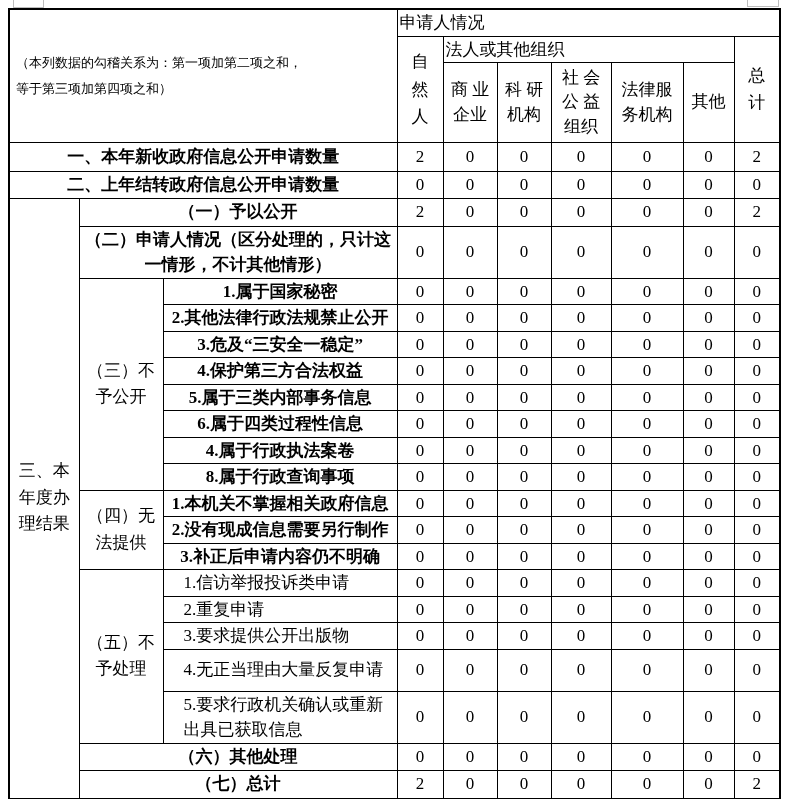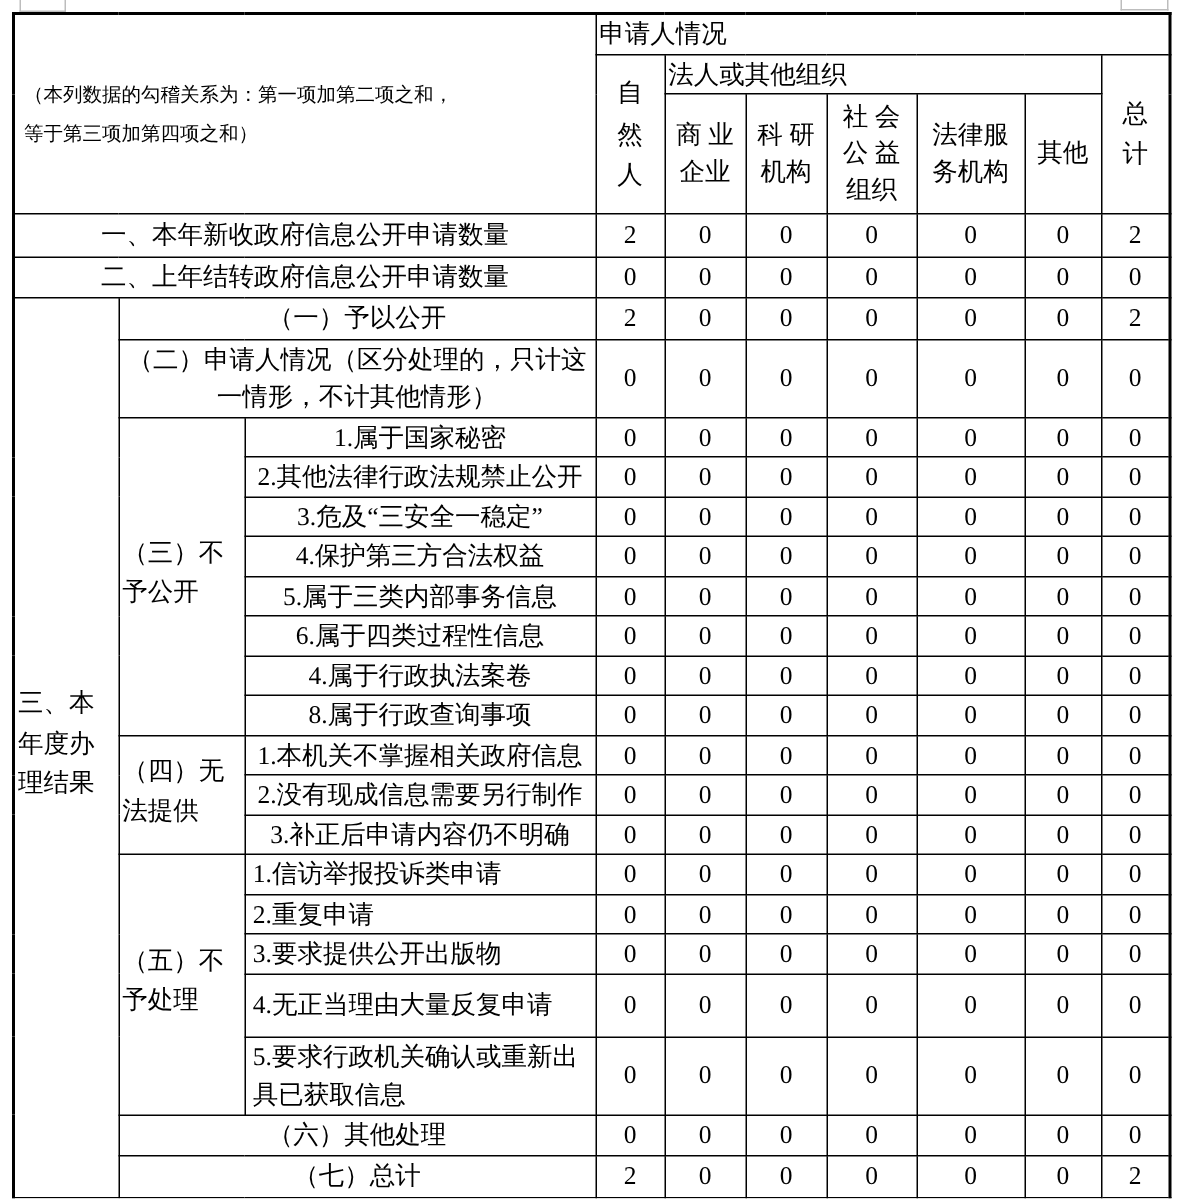--- a/index.html
+++ b/index.html
@@ -4,27 +4,27 @@
 <style>
   html,body{margin:0;padding:0;background:#fff;}
   .page{position:relative;width:788px;height:799px;background:#ffffff;overflow:hidden;
         font-family:"Liberation Serif","DejaVu Serif",serif;color:#000;}
   .artifact{position:absolute;top:0;border-left:1px solid #bdbdbd;border-right:1px solid #bdbdbd;
             border-bottom:1px solid #bdbdbd;}
   table.main{position:absolute;left:8px;top:8px;width:771px;border-collapse:collapse;
              table-layout:fixed;border:2px solid #000;}
   td{border:1px solid #000;padding:0 2px;font-size:17px;line-height:1.5;
      vertical-align:middle;overflow:hidden;}
-  .c{text-align:center;}
-  .l{text-align:left;padding-left:5px;}
+  .c{text-align:center;font-weight:bold;}
+  .l{text-align:left;padding-left:20px;}
   .note{font-size:13px;padding:2px 6px;line-height:2.0;white-space:pre-line;text-align:left;}
   .hdr{text-align:left;}
   .hc{text-align:center;white-space:pre-line;line-height:1.45;}
   .vc{text-align:center;white-space:pre-line;line-height:1.6;}
-  .grp{text-align:left;white-space:pre-line;line-height:1.55;font-family:Liberation Mono, monospace;}
+  .grp{text-align:center;white-space:pre-line;line-height:1.55;}
   .num{text-align:center;padding:0;font-size:17px;}
 </style>
 </head>
 <body>
 
 <div class="page">
 
   <div class="artifact" style="left:13px;width:29px;height:7px;"></div>
   <div class="artifact" style="left:747px;width:30px;height:6px;"></div>
 

